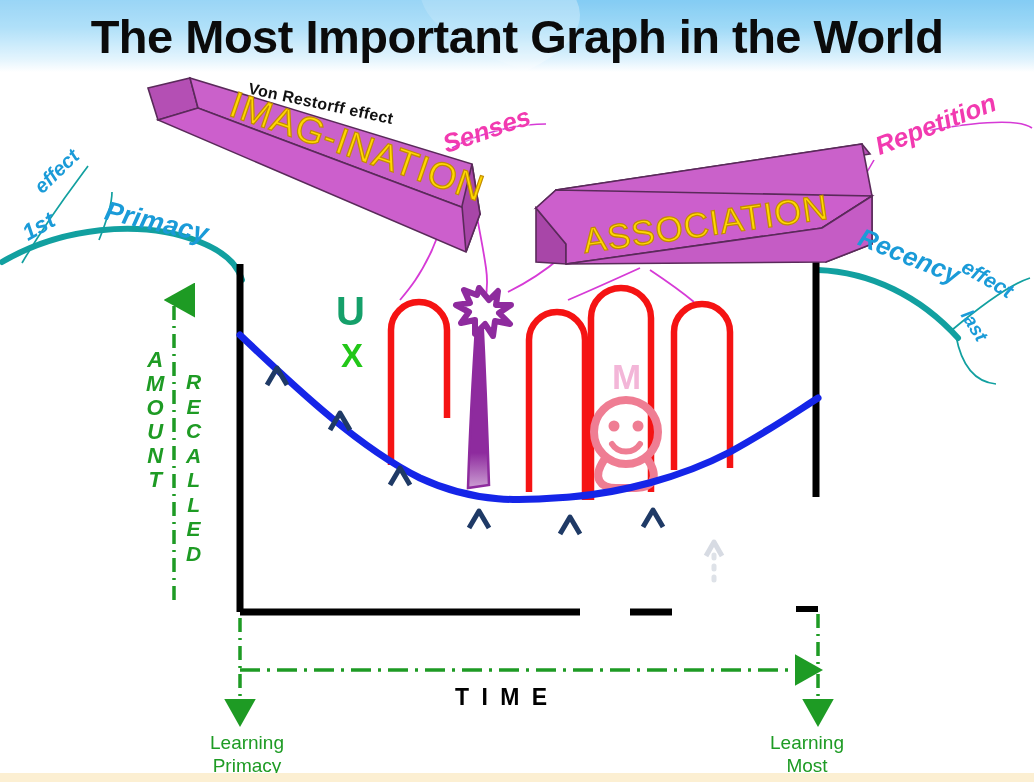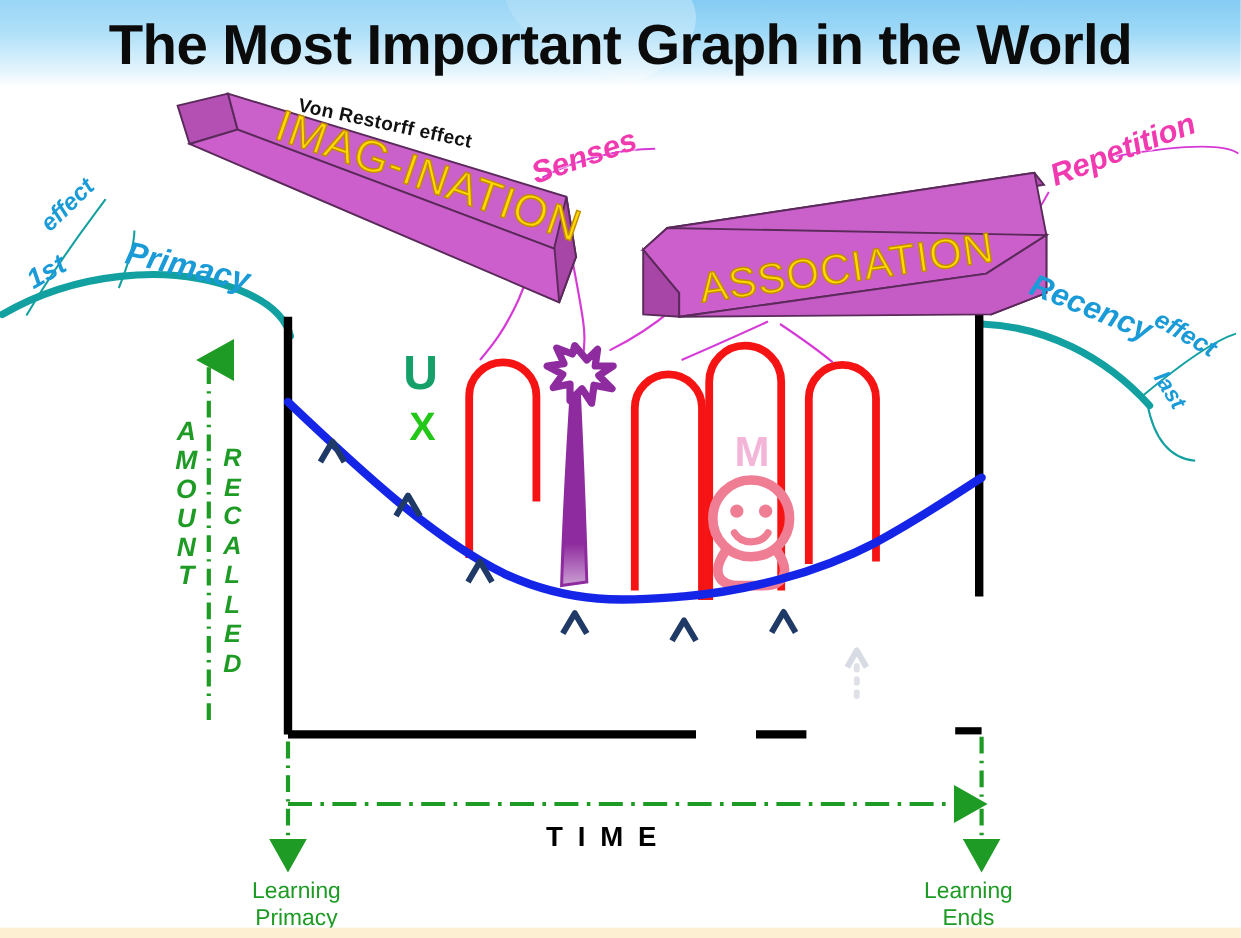--- a/index.html
+++ b/index.html
@@ -259,17 +259,17 @@
     </div>
 
   <div class="lbl" id="time-word">T I M E</div>
 
   <div class="lbl" id="learning-starts">
     <div>Learning</div>
     <div>Primacy</div>
   </div>
   <div class="lbl" id="learning-ends">
     <div>Learning</div>
-    <div>Ends</div>
+    <div>Most</div>
   </div>
 
   <div id="footer-strip"></div>
 </div>
 
 </body></html>

